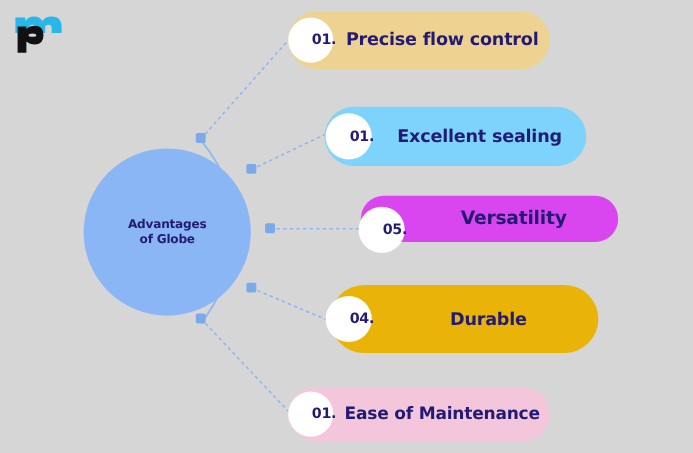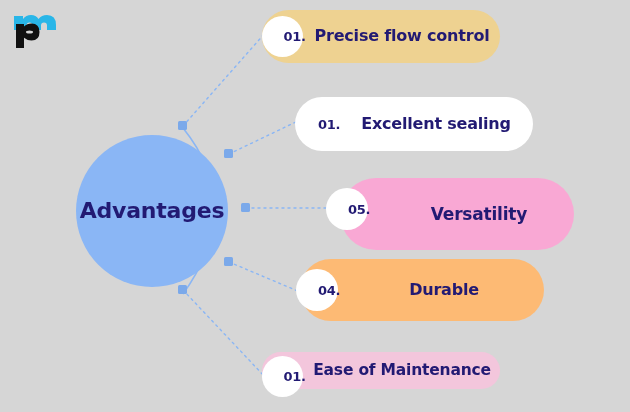--- a/index.html
+++ b/index.html
@@ -47,21 +47,21 @@
     height: 152px;
     border-radius: 50%;
     background: #8ab6f5;
     display: flex;
     align-items: center;
     justify-content: center;
     text-align: center;
   }
   #center-circle .ctext {
     color: #221a73;
-    font-size: 22px;
+    font-size: 11px;
     font-weight: bold;
     line-height: 1.28;
     letter-spacing: -0.2px;
     padding: 0 8px;
   }
 
   
   .row {
     position: absolute;
     display: flex;
@@ -97,33 +97,33 @@
     font-size: 13px;
     letter-spacing: -0.3px;
     margin-left: 24px;
   }
 
   
   #row1 .pill { left: 262px; top: 10px;  width: 238px; height: 53px; background: #eed291; }
   #row1 .numcircle { left: 262px; top: 16px; width: 41px; height: 41px; }
   #row1 .ptext { font-size: 16px; padding-left: 42px; }
 
-  #row2 .pill { left: 295px; top: 97px; width: 238px; height: 54px; background: #ffffff; }
+  #row2 .pill { left: 295px; top: 97px; width: 238px; height: 54px; background: #7dd3fc; }
   #row2 .numcircle { left: 296px; top: 103px; width: 42px; height: 42px; }
   #row2 .ptext { font-size: 16px; padding-left: 44px; }
 
-  #row3 .pill { left: 340px; top: 178px; width: 234px; height: 72px; background: #f9a8d4; }
+  #row3 .pill { left: 328px; top: 178px; width: 234px; height: 42px; background: #d946ef; }
   #row3 .numcircle { left: 326px; top: 188px; width: 42px; height: 42px; }
   #row3 .ptext { font-size: 17px; padding-left: 44px; }
 
-  #row4 .pill { left: 300px; top: 259px; width: 244px; height: 62px; background: #fdba74; }
+  #row4 .pill { left: 300px; top: 259px; width: 244px; height: 62px; background: #eab308; }
   #row4 .numcircle { left: 296px; top: 269px; width: 42px; height: 42px; }
   #row4 .ptext { font-size: 16px; padding-left: 44px; }
 
-  #row5 .pill { left: 262px; top: 352px; width: 238px; height: 37px; background: #f3c6dc; }
+  #row5 .pill { left: 262px; top: 352px; width: 238px; height: 49px; background: #f3c6dc; }
   #row5 .numcircle { left: 262px; top: 356px; width: 41px; height: 41px; }
   #row5 .ptext { font-size: 15.5px; padding-left: 42px; }
 </style>
 </head>
 <body>
 
 <div id="canvas">
 
   <div id="logo">
     <svg width="48" height="42" viewBox="0 0 48 42" xmlns="http://www.w3.org/2000/svg">
@@ -147,20 +147,21 @@
     <rect x="178" y="121" width="9" height="9" rx="1.6" fill="#7ba9ea"></rect>
     <rect x="224" y="149" width="9" height="9" rx="1.6" fill="#7ba9ea"></rect>
     <rect x="241" y="203" width="9" height="9" rx="1.6" fill="#7ba9ea"></rect>
     <rect x="224" y="257" width="9" height="9" rx="1.6" fill="#7ba9ea"></rect>
     <rect x="178" y="285" width="9" height="9" rx="1.6" fill="#7ba9ea"></rect>
   </svg>
 
   <div id="center-circle">
     <div class="ctext">
       <div>Advantages</div>
+      <div>of Globe</div>
     </div>
   </div>
 
   <div class="row" id="row1">
     <div class="pill">
       <div class="ptext">
         <div>Precise flow control</div>
       </div>
     </div>
     <div class="numcircle">

